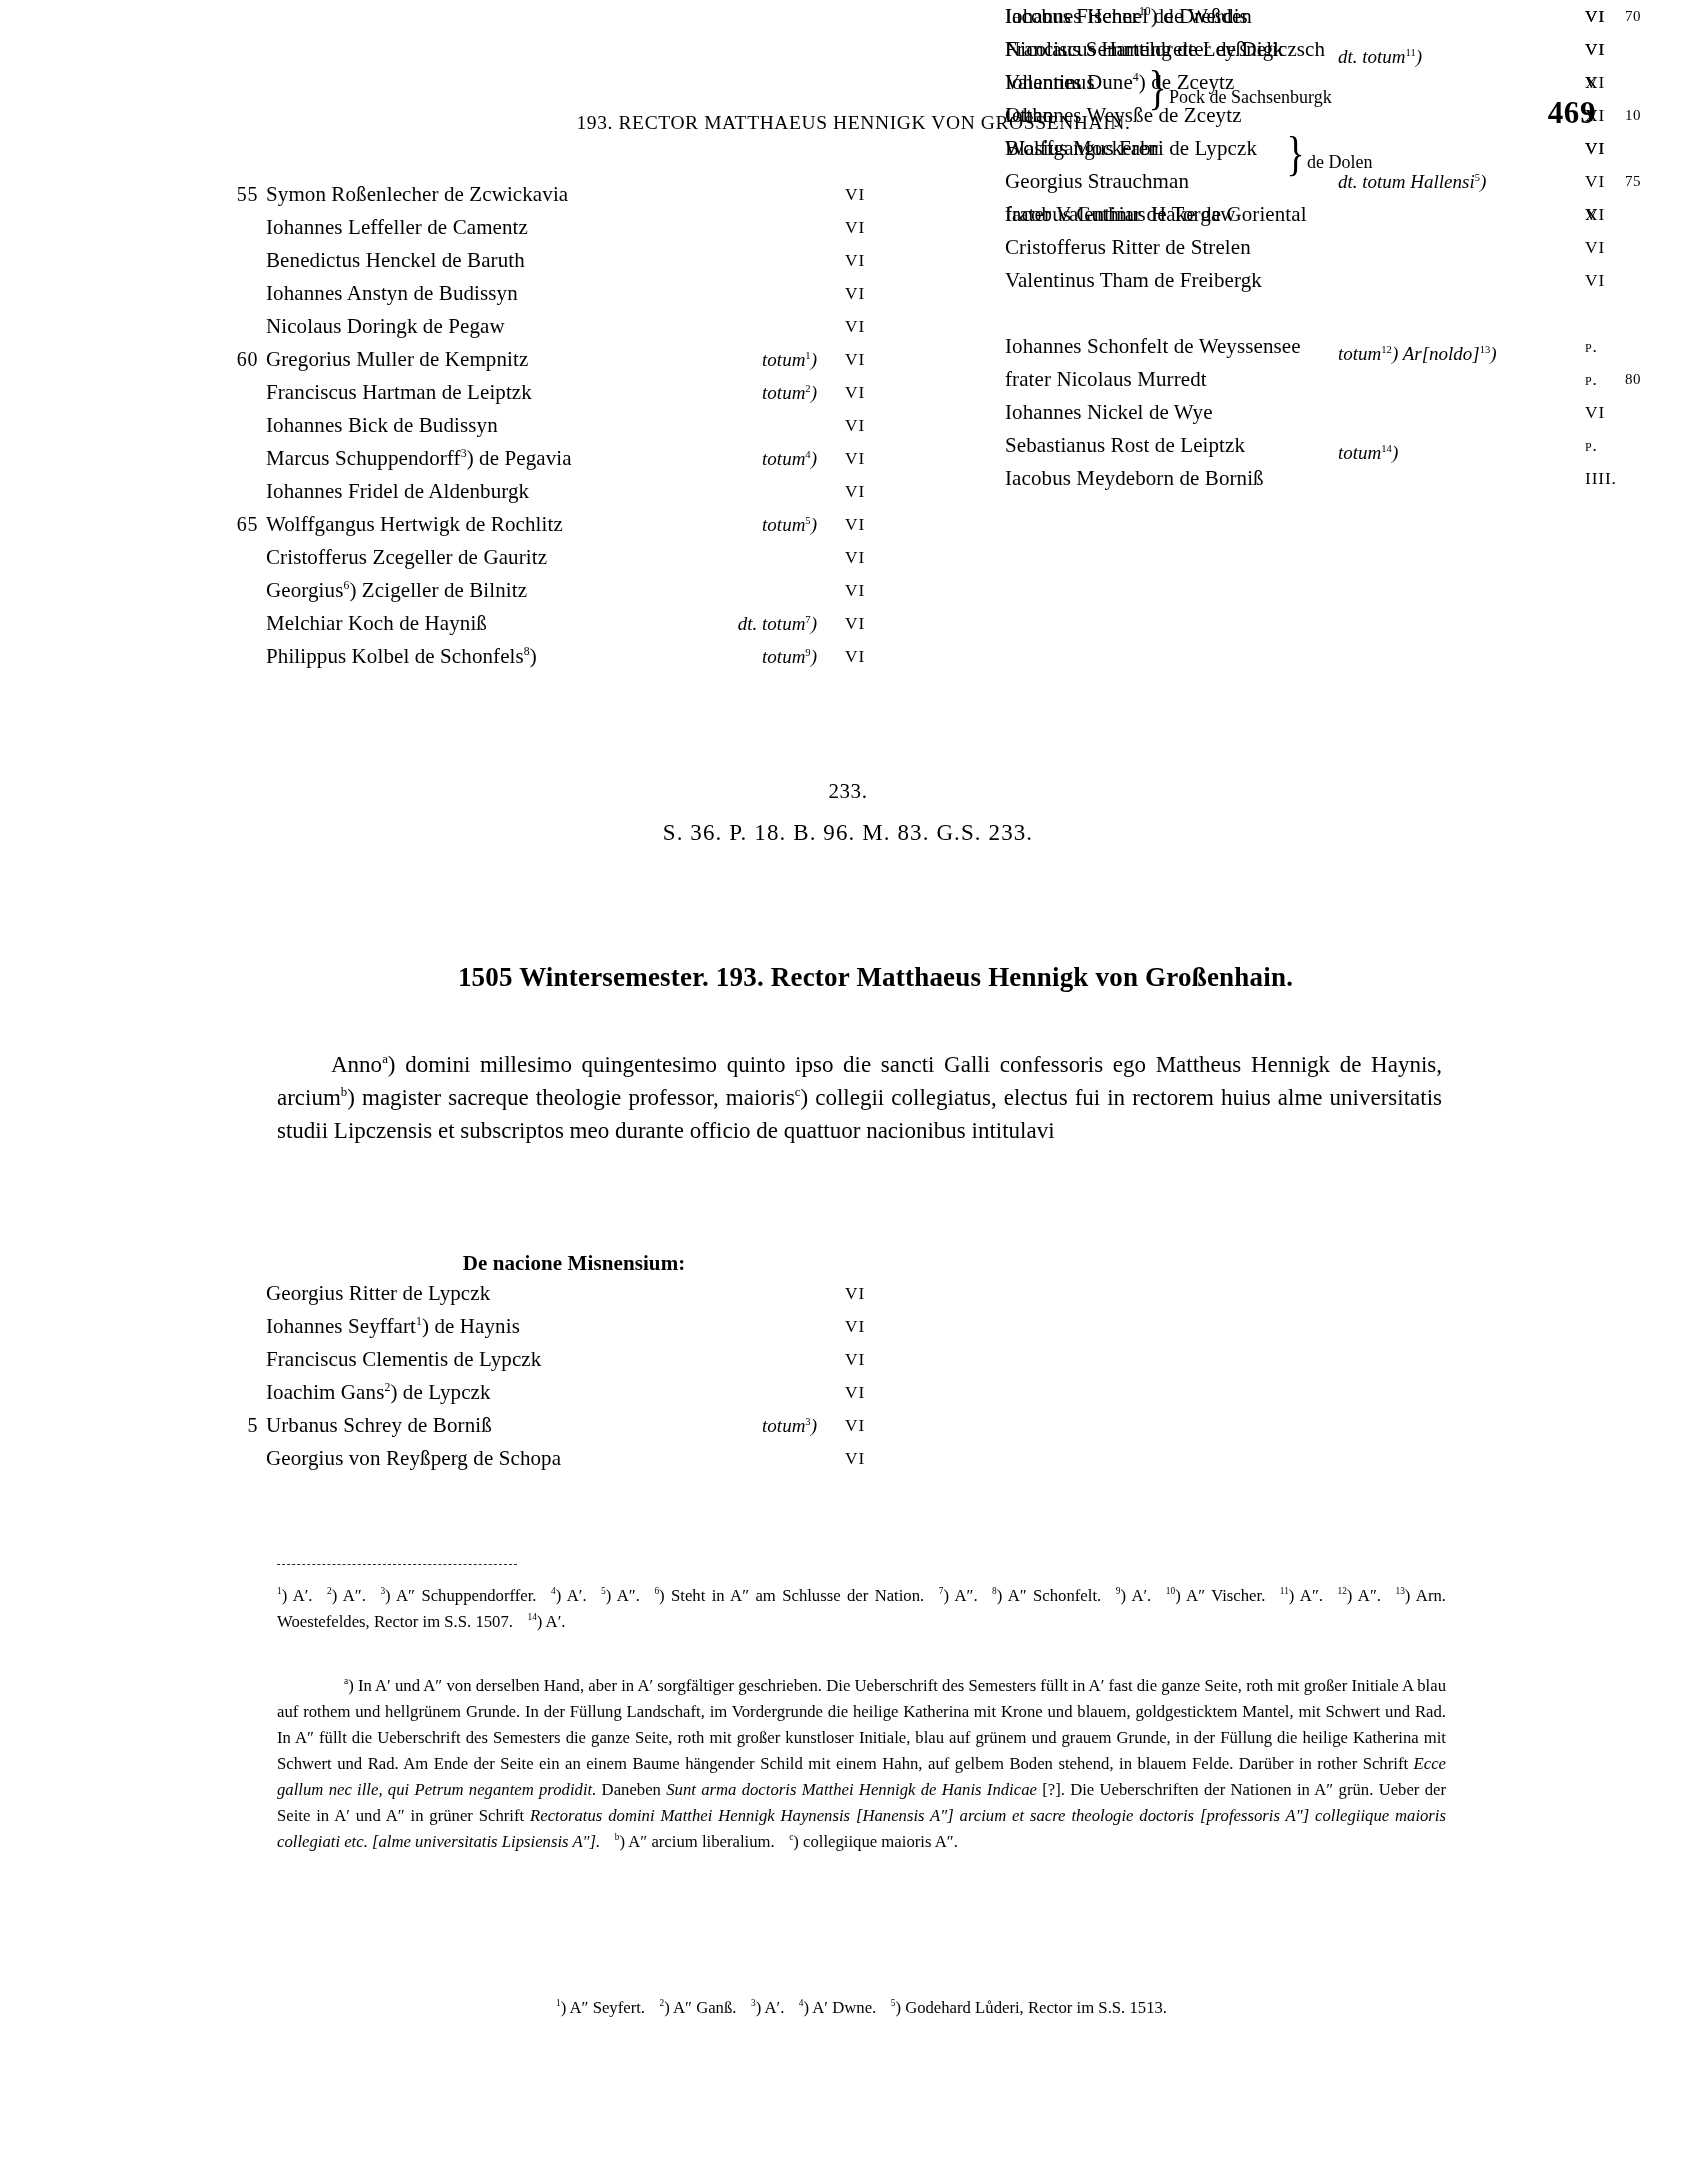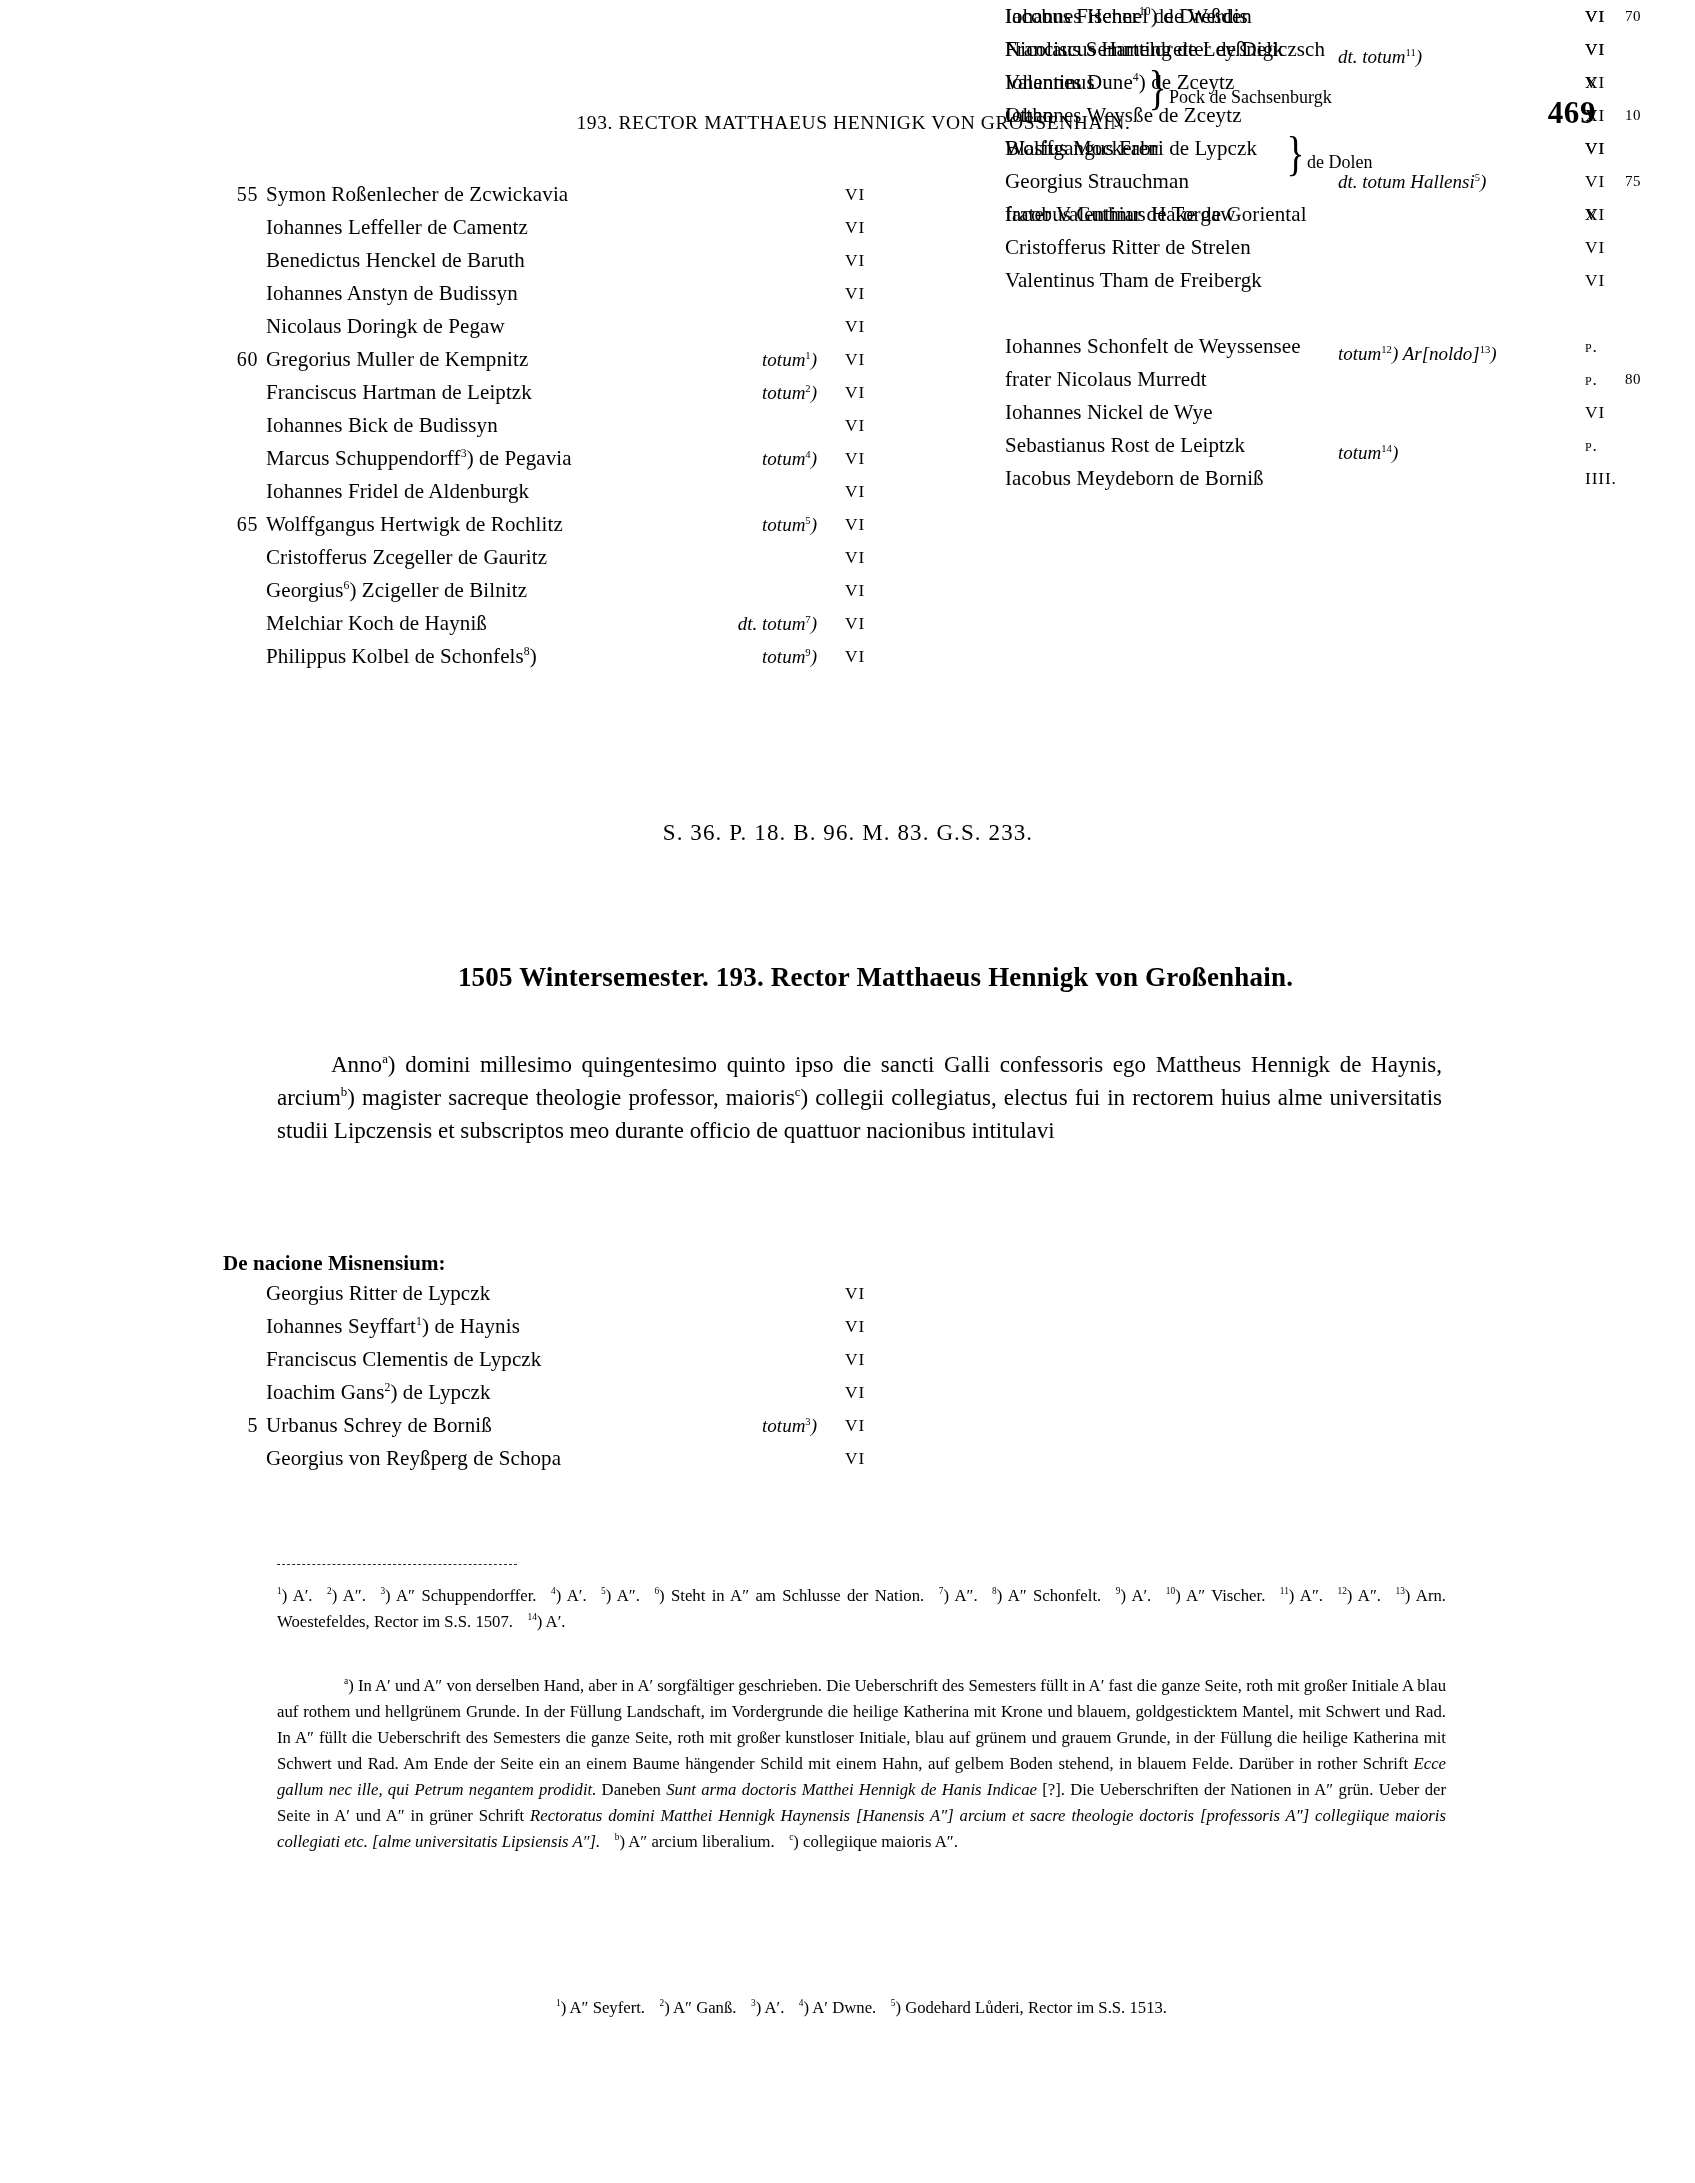--- a/index.html
+++ b/index.html
@@ -184,20 +184,21 @@
   #list2 .note-it  { right: 108px; text-align: right; }
   #list2r .fee     { left: 623px; }
   #list2r .lineno-right { left: 663px; }
   #list2r .note-it { left: 376px; }
 
   .nation-heading {
     position: absolute;
     top: 1251px;
     left: 223px;
     width: 702px;
+    text-align: center;
     font-size: 21px;
     font-weight: bold;
     letter-spacing: 0.1px;
   }
 
   
   .fn-rule {
     position: absolute;
     top: 1564px;
     left: 277px;
@@ -385,20 +386,21 @@
       <div class="row">
         <span class="name">Iacobus Meydeborn de Borniß</span>
         <span class="fee">IIII.</span>
       </div>
       <span class="brace" style="left: 184px; top: 64px;">}</span>
       <span class="braced-label" style="left: 207px; top: 88px;">Pock de Sachsenburgk</span>
       <span class="brace" style="left: 322px; top: 130px;">}</span>
       <span class="braced-label" style="left: 345px; top: 153px;">de Dolen</span>
     </div>
 
+  <div class="total-count">233.</div>
   <div class="total-breakdown">S. 36.  P. 18.  B. 96.  M. 83.  G.S. 233.</div>
 
   <div class="semester-heading">1505 Wintersemester.  193. Rector Matthaeus Hennigk von Großenhain.</div>
 
   <div class="body-latin">
     <p id="latin-par">Anno<sup>a</sup>) domini millesimo quingentesimo quinto ipso die sancti Galli confessoris ego Mattheus Hennigk de Haynis, arcium<sup>b</sup>) magister sacreque theologie professor, maioris<sup>c</sup>) collegii collegiatus, electus fui in rectorem huius alme universitatis studii Lipczensis et subscriptos meo durante officio de quattuor nacionibus intitulavi</p>
   </div>
 
   <div class="nation-heading">De nacione Misnensium:</div>
   <div class="entrylist col-left" id="list2">

